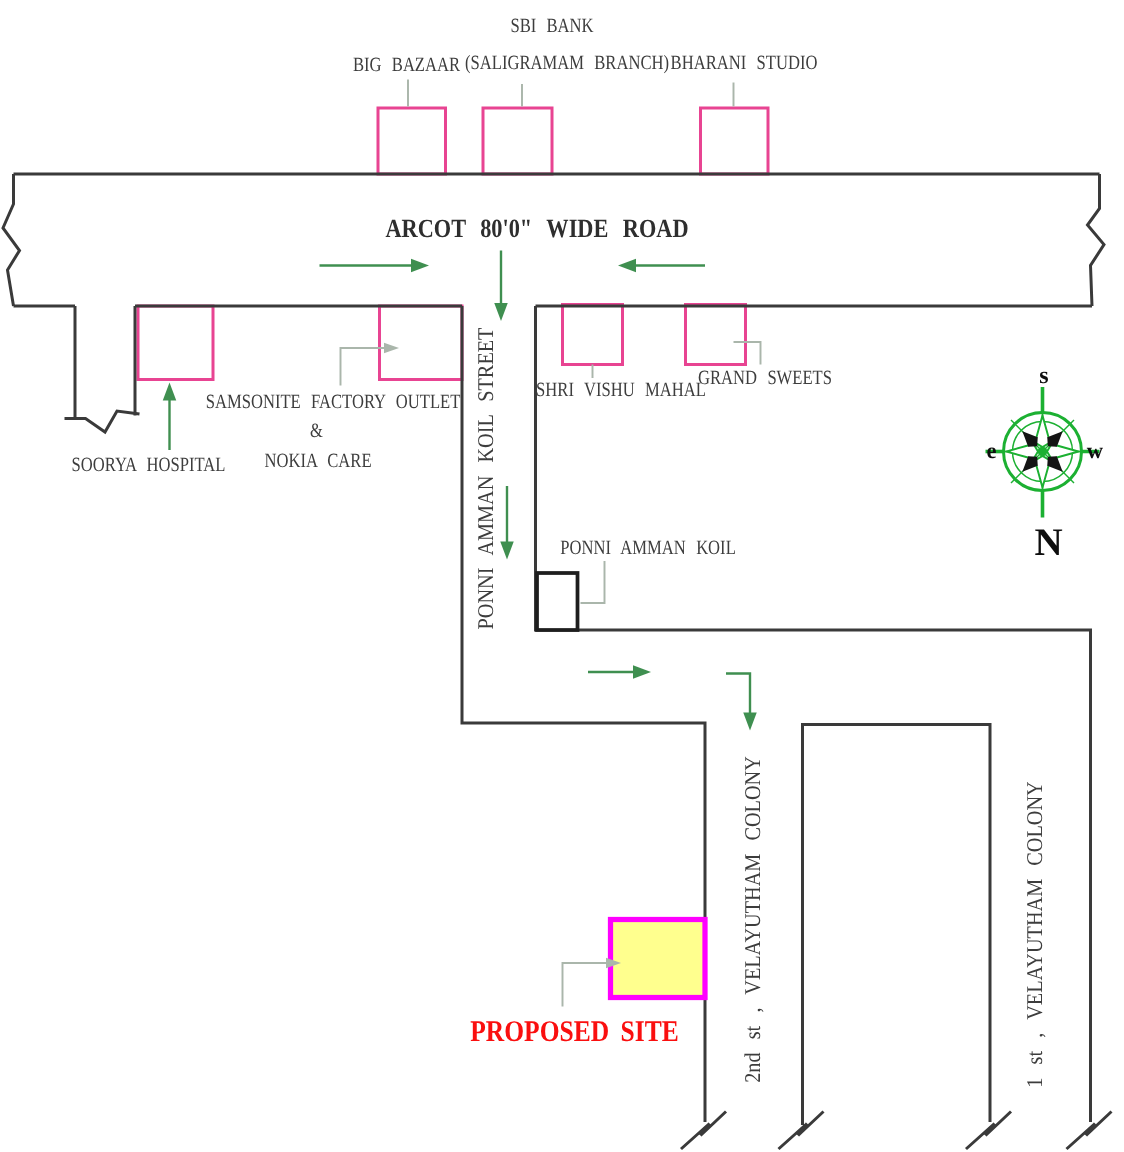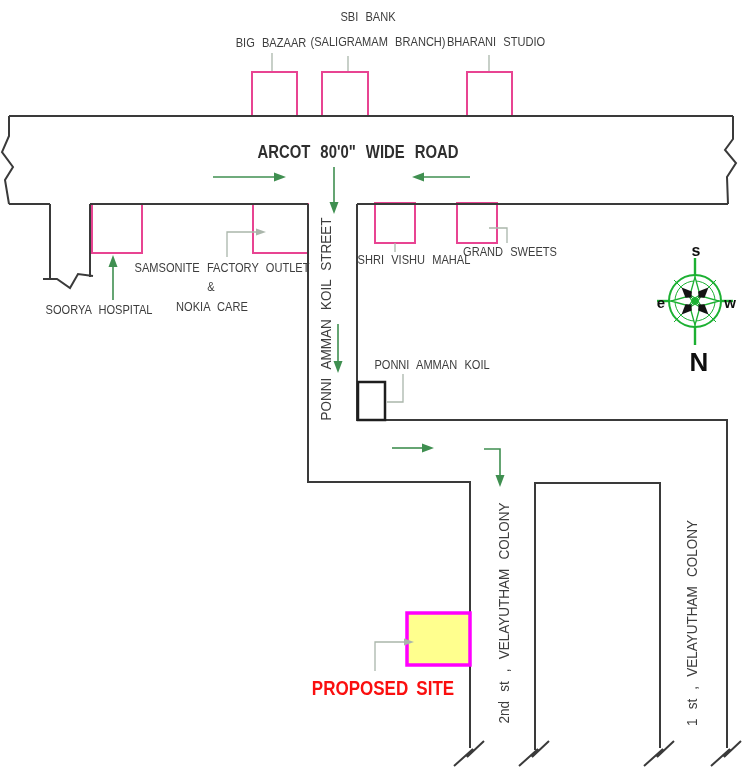--- a/index.html
+++ b/index.html
@@ -1,17 +1,17 @@
 <!DOCTYPE html>
 <html><head>
 <meta charset="utf-8">
 <style>
   html,body{margin:0;padding:0;background:#fff;}
   .map{position:relative;width:749px;height:768px;background:#ffffff;overflow:hidden;
-       font-family:Liberation Sans, sans-serif;}
+       font-family:Liberation Serif, serif;}
   .layer{position:absolute;left:0;top:0;}
   
   .lbl{position:absolute;white-space:nowrap;color:#3d3d3d;font-size:13.5px;
        word-spacing:5px;letter-spacing:0px;line-height:1;
        transform:translate(-50%,-50%) scaleX(0.82);}
   .lbl.rot{font-size:15px;word-spacing:6px;
        transform:translate(-50%,-50%) rotate(-90deg) scaleX(0.9);}
   .lbl.road-name{font-size:17.5px;font-weight:bold;color:#2e2e2e;word-spacing:7px;
        transform:translate(-50%,-50%) scaleX(0.85);}
   .lbl.site-name{font-size:20px;font-weight:bold;color:#fa0f0f;word-spacing:4px;

